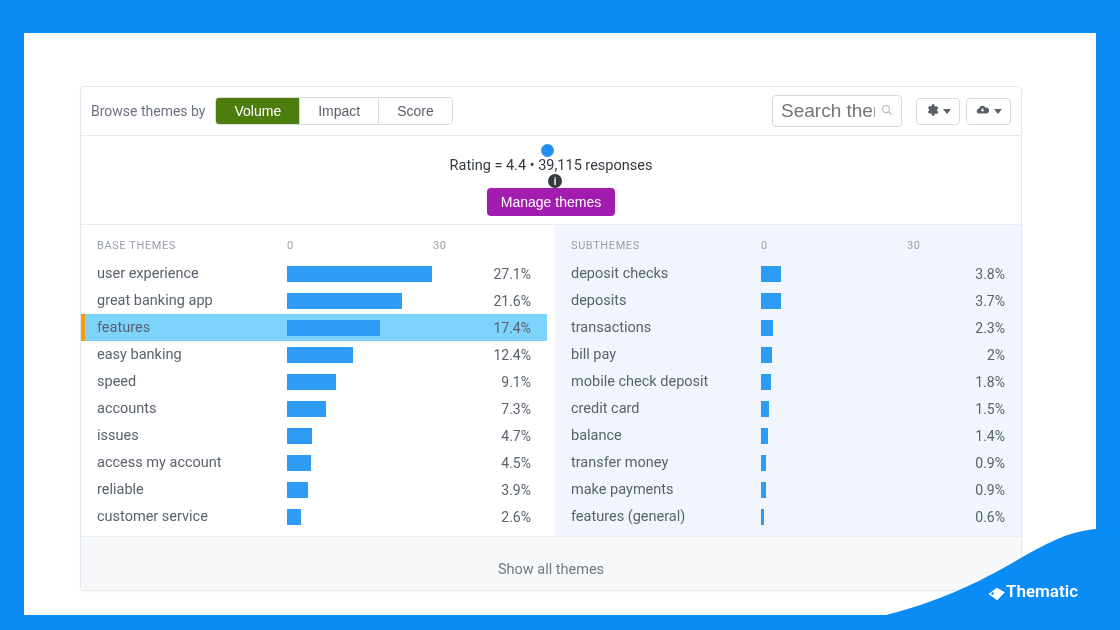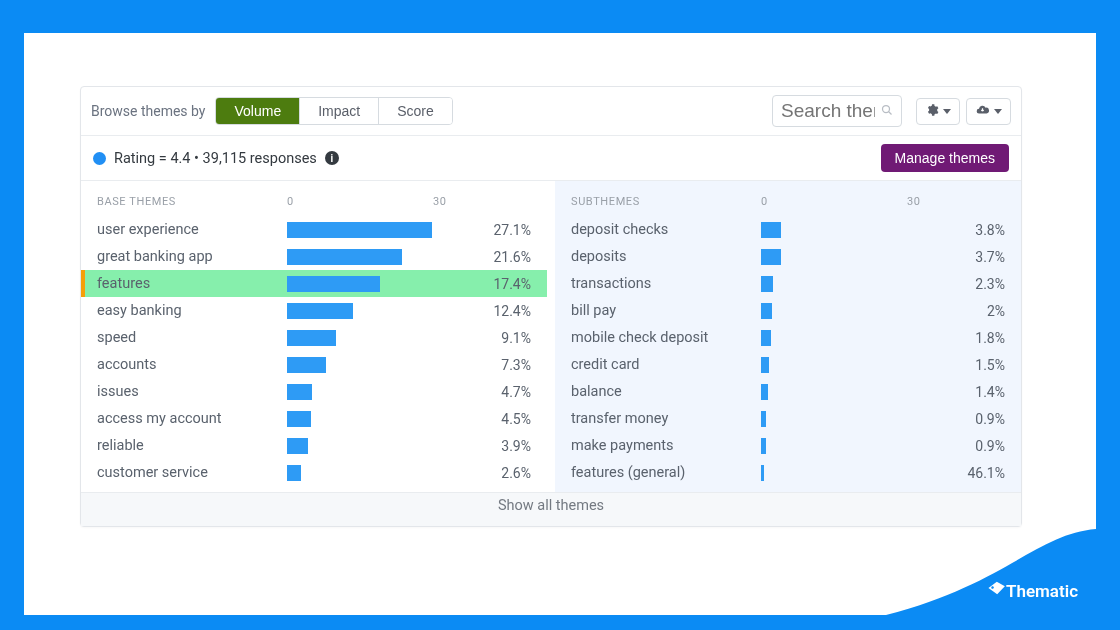--- a/index.html
+++ b/index.html
@@ -87,34 +87,35 @@
   .caret-down {
     width: 0; height: 0;
     border-left: 4px solid transparent;
     border-right: 4px solid transparent;
     border-top: 5px solid #5a5f69;
   }
   .statusbar {
     display: flex; align-items: center;
     padding: 8px 12px;
     border-bottom: 1px solid #e9ecef;
+    flex-direction: column;
   }
   .dot {
     width: 13px; height: 13px; border-radius: 50%;
     background: #218ff4; margin-right: 8px;
   }
   .status-text { font-size: 14.5px; color: #343a40; }
   .info-icon {
     width: 14px; height: 14px; border-radius: 50%;
     background: #343a40; color: #fff;
     display: inline-flex; align-items: center; justify-content: center;
     font-size: 10px; font-weight: bold; margin-left: 8px;
   }
   .manage-btn {
-    background: #701a75; color: #fff;
+    background: #a21caf; color: #fff;
     border: none; border-radius: 4px;
     padding: 6px 14px; font-size: 14px;
     cursor: pointer;
   }
   .grid {
     display: flex;
   }
   .col {
     flex: 1 1 50%;
     padding: 14px 0 6px 0;
@@ -144,49 +145,49 @@
   .row .bar-cell { width: 170px; position: relative; height: 18px; }
   .row .bar {
     position: absolute; left: 0; top: 1px;
     height: 16px; background: #2e9bf5;
   }
   .row .pct-cell {
     flex: 1; text-align: right;
     color: #5a626d; font-size: 14px;
   }
   .row.selected {
-    background: #86efac;
+    background: #7dd3fc;
   }
   .row.selected::before {
     content: "";
     position: absolute;
     left: 0; top: 0; bottom: 0;
     width: 4px; background: #f59f0a;
   }
   .show-all {
     border-top: 1px solid #e9ecef;
     background: #f6f8fa;
     text-align: center;
-    padding: 4px 0 12px 0;
+    padding: 24px 0 12px 0;
     color: #747a82;
     font-size: 14.5px;
     cursor: pointer;
   }
   .brand-swoosh {
     position: absolute;
     right: 0; bottom: 0;
     width: 210px; height: 86px;
     overflow: hidden;
   }
   .brand-swoosh svg { display: block; }
   .brand-text {
     position: absolute;
     right: 18px; bottom: 14px;
     color: #fff; font-weight: 600; font-size: 17px;
-    display: flex; align-items: flex-start; 
+    display: flex; align-items: flex-end; 
   }
   .brand-tag {
     width: 18px; height: 14px;
     transform: rotate(-20deg);
     display: inline-block;
   }
 </style>
 </head>
 <body>
 
@@ -386,21 +387,21 @@
               <div class="bar-cell">
                 <div class="bar" style="width: 4.8px;"></div>
               </div>
               <div class="pct-cell">0.9%</div>
             </div>
             <div class="row">
               <div class="label-cell">features (general)</div>
               <div class="bar-cell">
                 <div class="bar" style="width: 3.2px;"></div>
               </div>
-              <div class="pct-cell">46.1%</div>
+              <div class="pct-cell">0.6%</div>
             </div>
           </div>
       </div>
     </div>
 
     <div class="show-all">Show all themes</div>
 
   </div>
 
   <div class="brand-swoosh">

